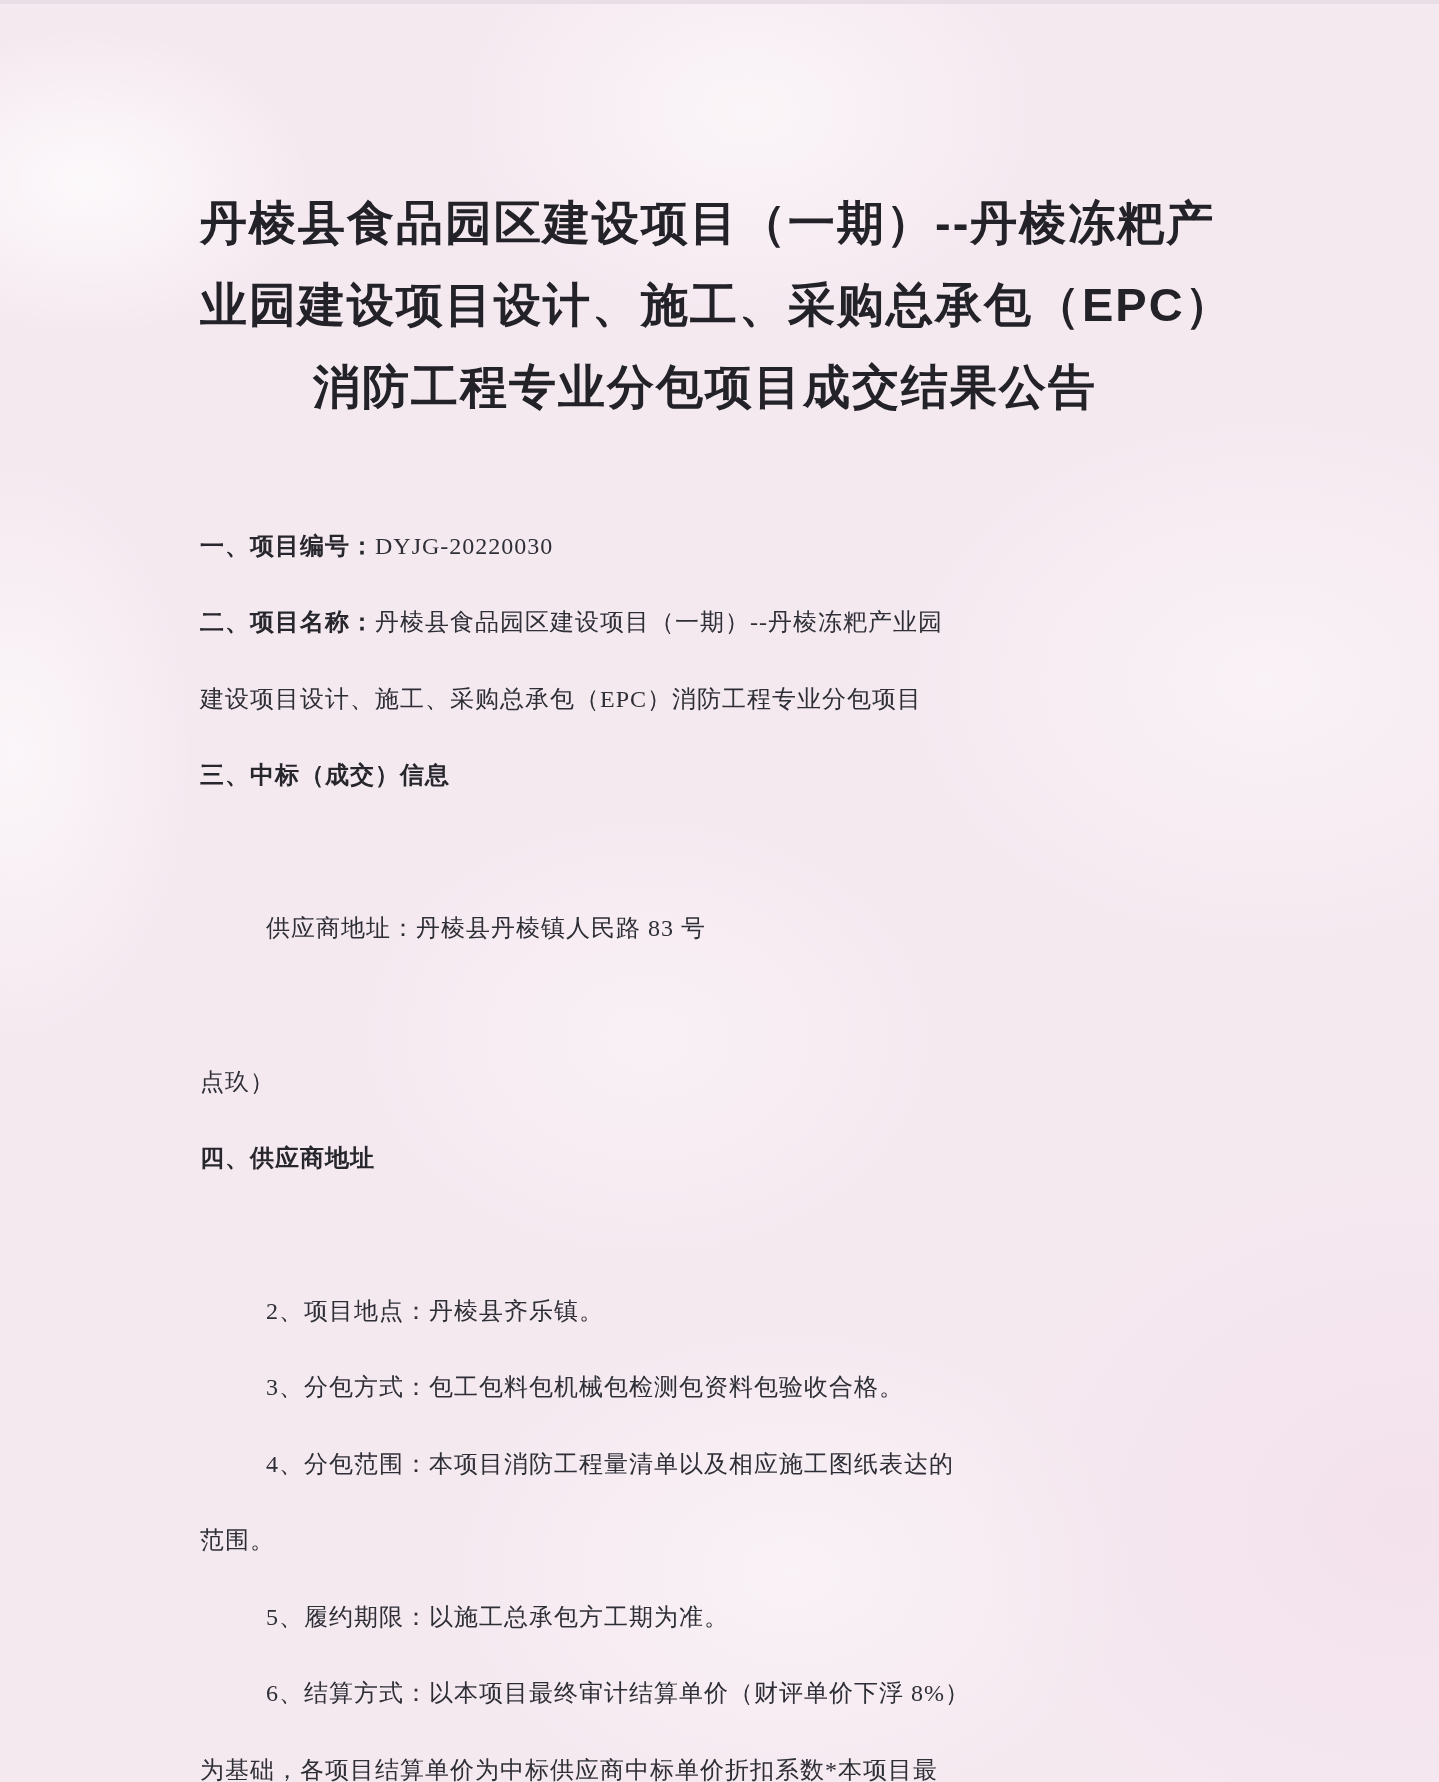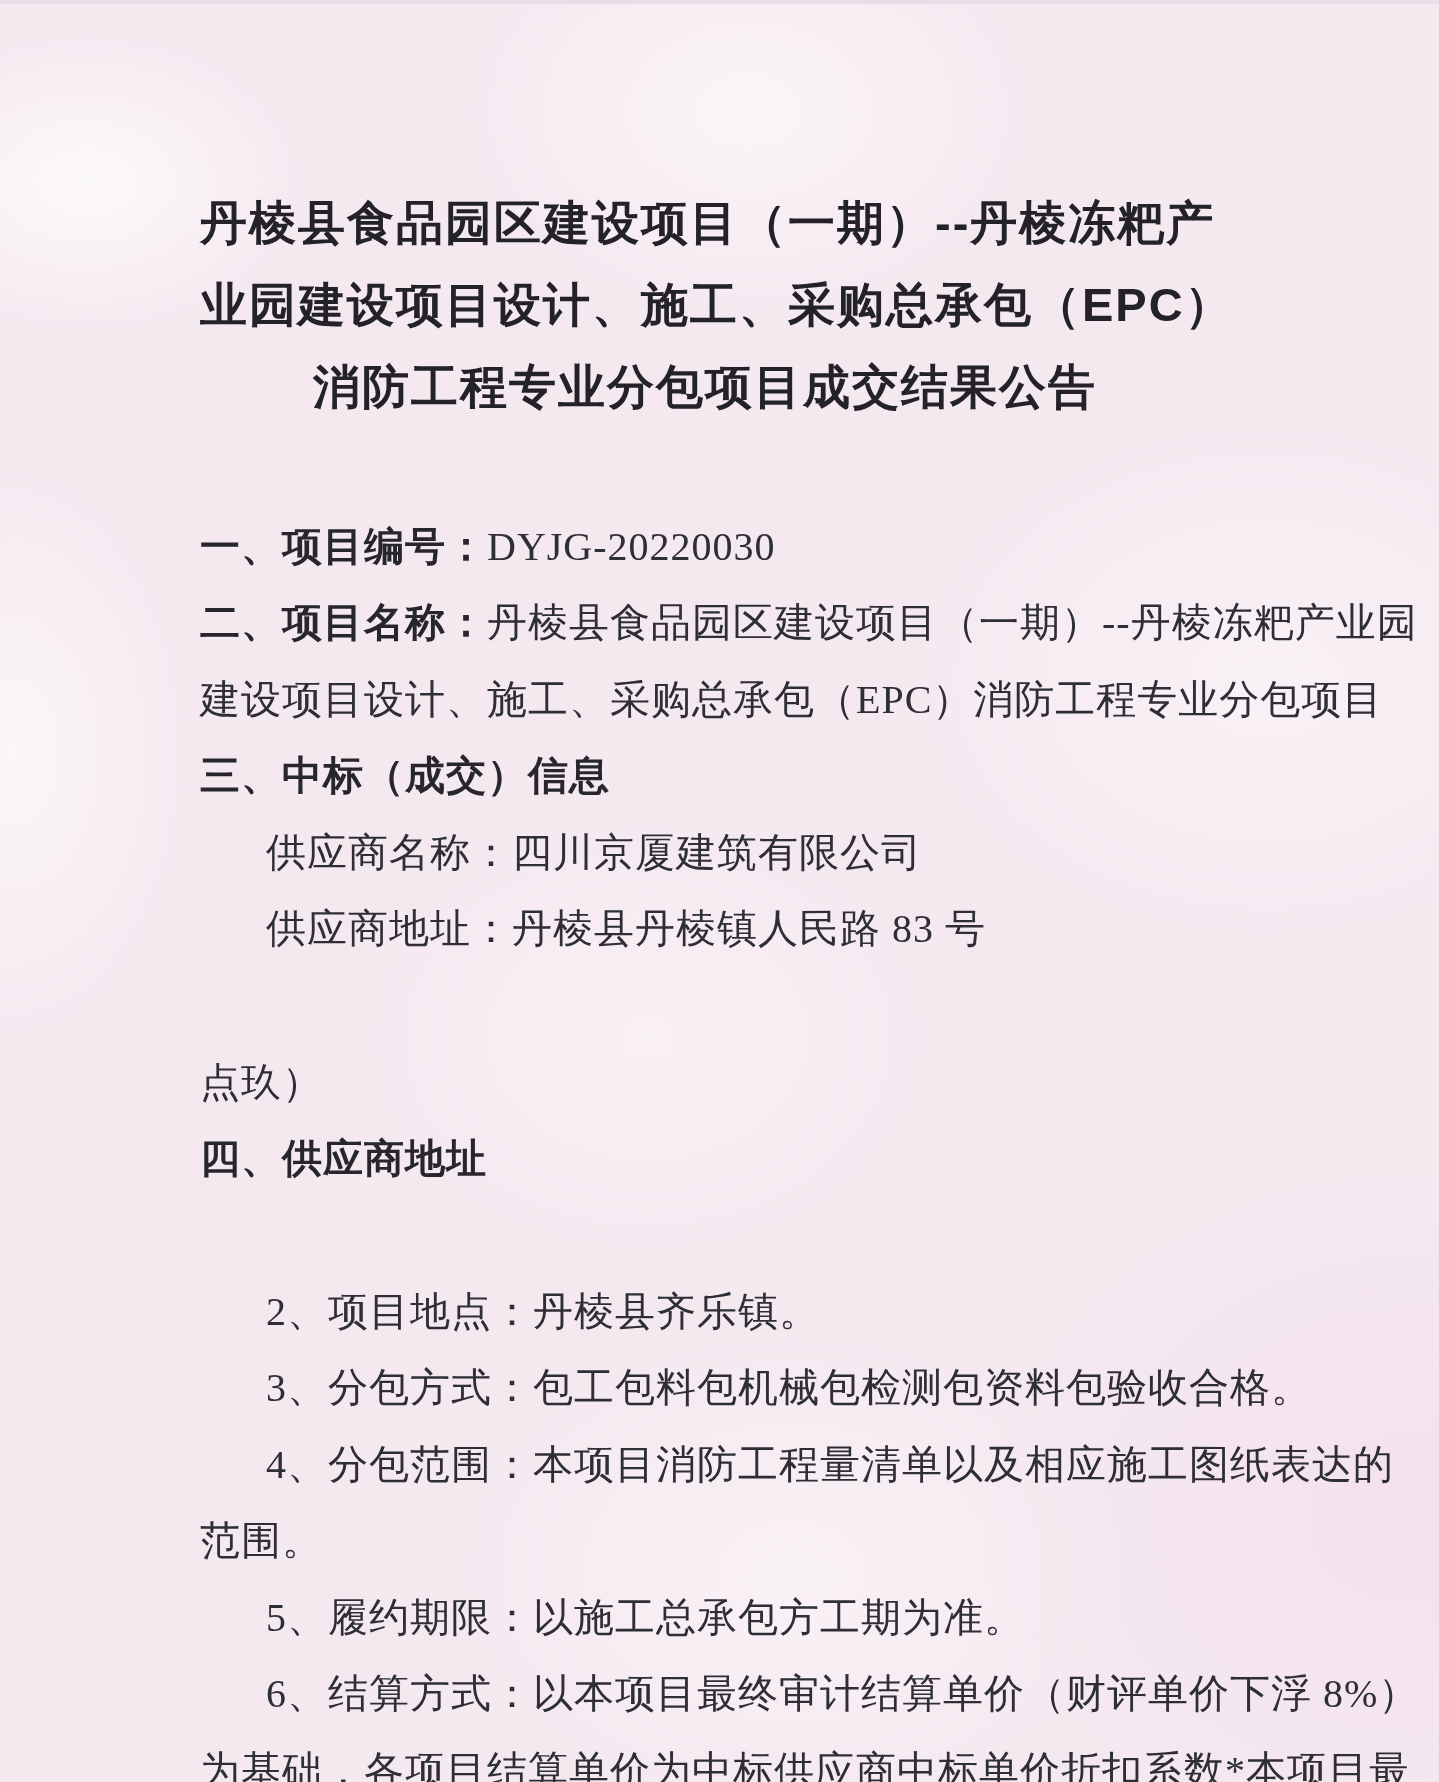--- a/index.html
+++ b/index.html
@@ -29,21 +29,21 @@
     font-size:47px;
     line-height:82px;
     letter-spacing:2px;
     color:#222228;
     white-space:nowrap;
   }
   .line{
     position:absolute;
     left:200px;width:1030px;
     height:44px;
-    font-size:40px;
+    font-size:24px;
     line-height:44px;
     letter-spacing:1px;
     white-space:nowrap;
     color:#2e2e36;
   }
   .line.ind{padding-left:66px;}
   .line .b{
     font-family:"Liberation Sans","DejaVu Sans",sans-serif;
     font-weight:bold;
     color:#26262c;
@@ -61,21 +61,20 @@
   </div>
 
   <div class="line" style="top:520px"><span class="b">一、项目编号：</span><span>DYJG-20220030</span></div>
 
   <div class="line" style="top:596px"><span class="b">二、项目名称：</span><span>丹棱县食品园区建设项目（一期）--丹棱冻粑产业园</span></div>
 
   <div class="line" style="top:673px"><span class="b"></span><span>建设项目设计、施工、采购总承包（EPC）消防工程专业分包项目</span></div>
 
   <div class="line" style="top:749px"><span class="b">三、中标（成交）信息</span><span></span></div>
 
-  <div class="line ind" style="top:826px"><span class="b"></span><span>供应商名称：四川京厦建筑有限公司</span></div>
 
   <div class="line ind" style="top:902px"><span class="b"></span><span>供应商地址：丹棱县丹棱镇人民路 83 号</span></div>
 
 
   <div class="line" style="top:1056px"><span class="b"></span><span>点玖）</span></div>
 
   <div class="line" style="top:1132px"><span class="b">四、供应商地址</span><span></span></div>
 
 
   <div class="line ind" style="top:1285px"><span class="b"></span><span>2、项目地点：丹棱县齐乐镇。</span></div>

